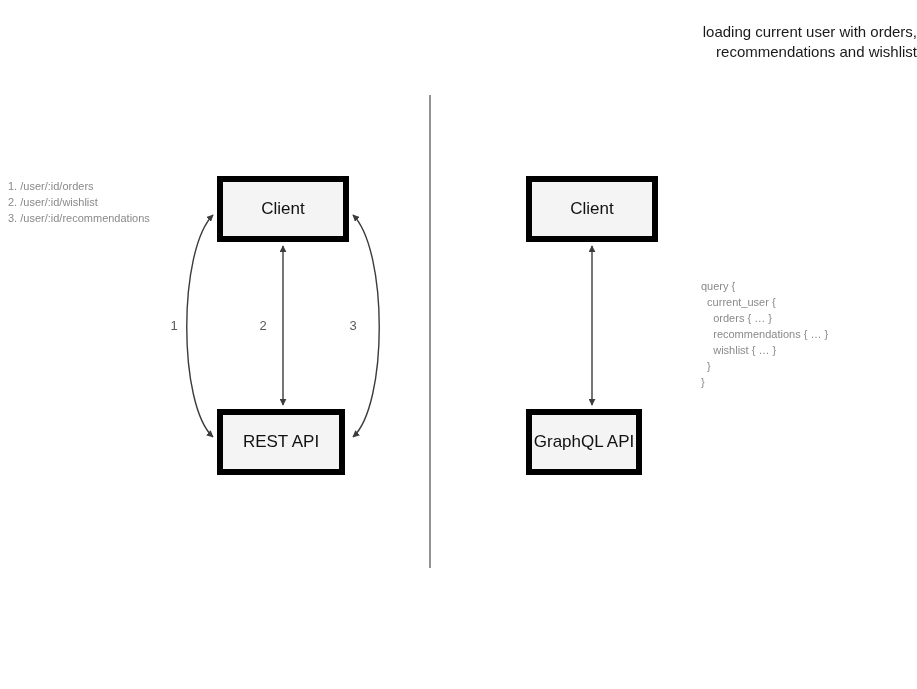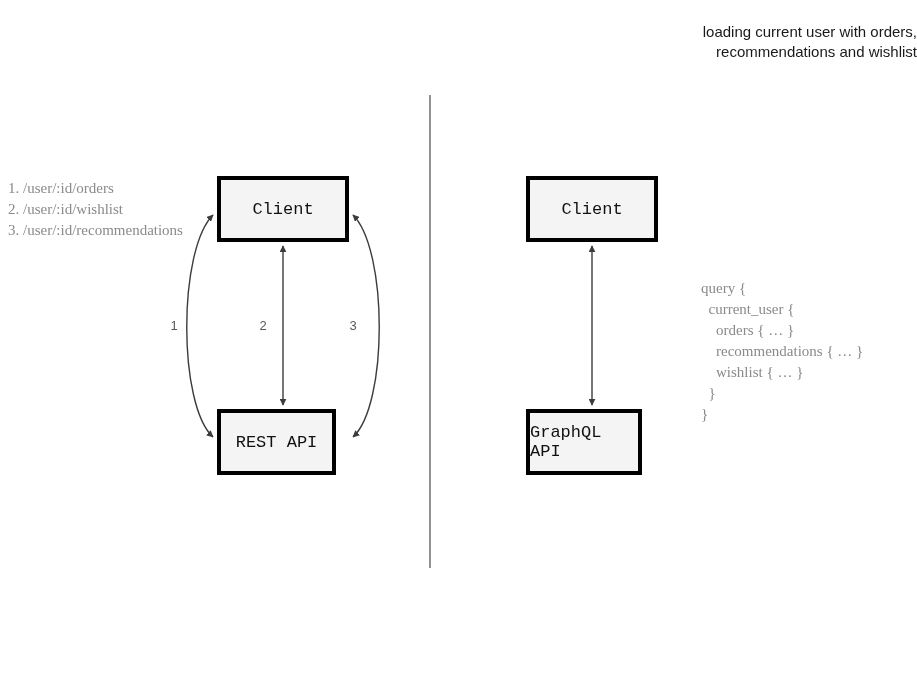--- a/index.html
+++ b/index.html
@@ -34,51 +34,51 @@
     font-size: 15px;
     line-height: 20px;
     color: #1a1a1a;
     white-space: pre-line;
   }
 
   .node {
     position: absolute;
     box-sizing: border-box;
     background: #f4f4f4;
-    border: 4px solid #000000;
+    border: 6px solid #000000;
     display: flex;
     align-items: center;
     justify-content: center;
-    font-family: Liberation Mono, monospace;
+    font-family: Liberation Sans, sans-serif;
     font-size: 17px;
     color: #111111;
   }
 
   #node-client-rest  { left: 217px; top: 176px; width: 132px; height: 66px; }
-  #node-rest-api     { left: 217px; top: 409px; width: 119px; height: 66px; }
+  #node-rest-api     { left: 217px; top: 409px; width: 128px; height: 66px; }
   #node-client-gql   { left: 526px; top: 176px; width: 132px; height: 66px; }
   #node-graphql-api  { left: 526px; top: 409px; width: 116px; height: 66px; }
 
   .edge-label {
     position: absolute;
     font-family: "Liberation Sans", sans-serif;
     font-size: 13px;
     color: #5a5a5a;
     text-align: center;
     width: 20px;
   }
   #edge-label-1 { left: 164px; top: 318px; }
   #edge-label-2 { left: 253px; top: 318px; }
   #edge-label-3 { left: 343px; top: 318px; }
 
   .code {
     position: absolute;
-    font-family: Liberation Serif, serif;
-    font-size: 15px;
-    line-height: 21px;
+    font-family: Liberation Sans, sans-serif;
+    font-size: 11px;
+    line-height: 16px;
     color: #8a8a8a;
     white-space: pre;
   }
   #rest-endpoints { left: 8px; top: 178px; }
   #graphql-query  { left: 665px; top: 278px; margin-left: 36px; }
 </style>
 </head>
 <body>
 
 <div class="title">loading current user with orders,

